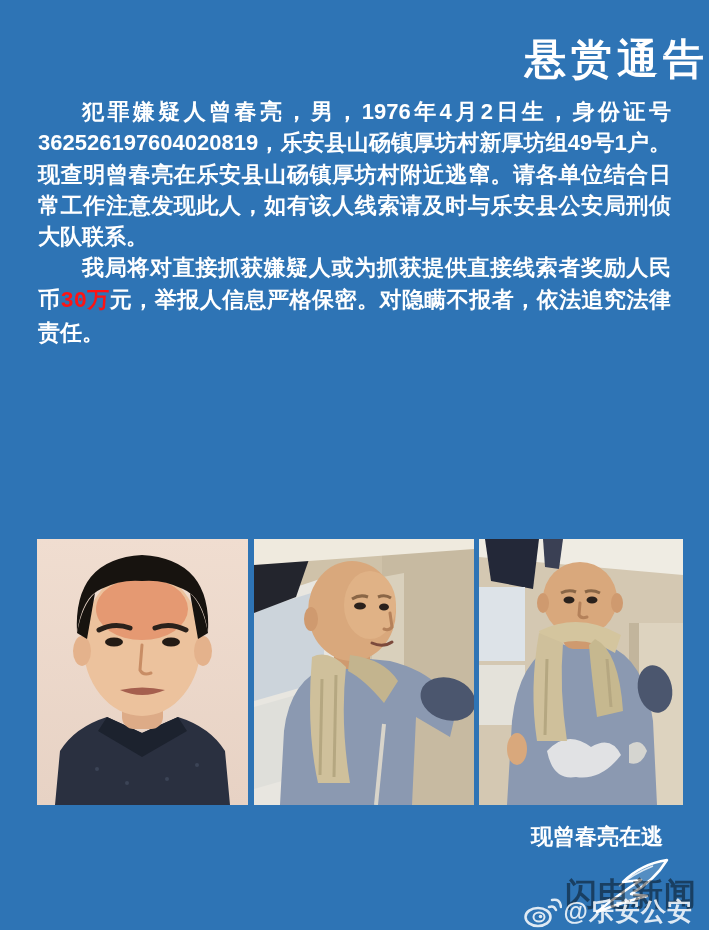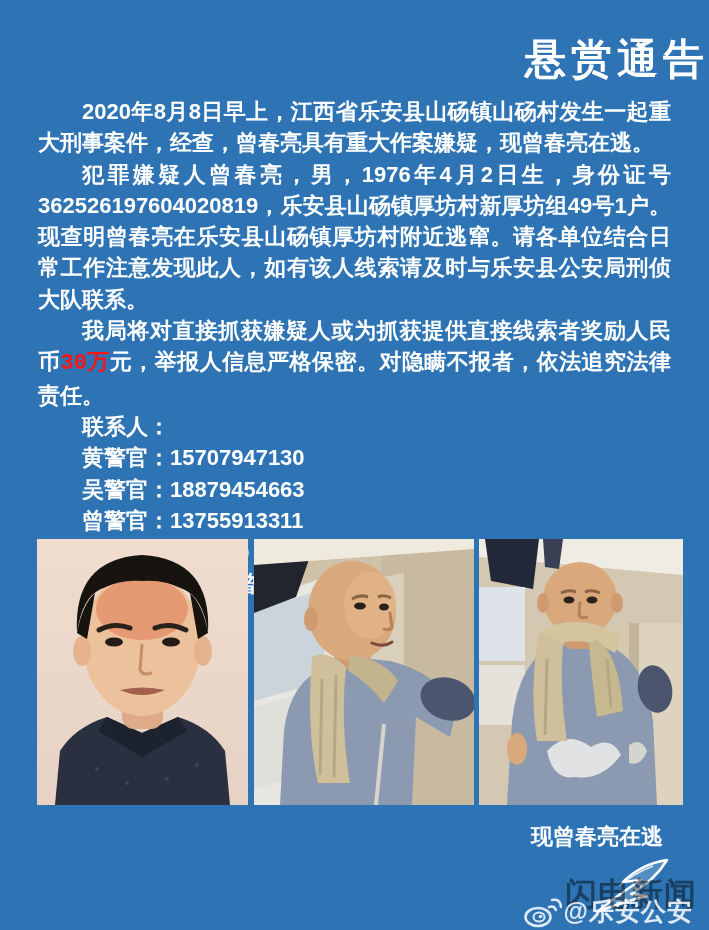--- a/index.html
+++ b/index.html
@@ -88,33 +88,24 @@
   .wm-weibo-icon{margin-right:2px;}
 </style>
 </head>
 <body>
 
 <div class="poster" style="background-color: rgb(46, 116, 181);">
 
   <div class="title">悬赏通告</div>
 
   <div class="body-text">
-    <p>2020年8月8日早上，江西省乐安县山砀镇山砀村发生一起重大刑事案件，经查，曾春亮具有重大作案嫌疑，现曾春亮在逃。</p>
     <p>犯罪嫌疑人曾春亮，男，1976年4月2日生，身份证号362526197604020819，乐安县山砀镇厚坊村新厚坊组49号1户。现查明曾春亮在乐安县山砀镇厚坊村附近逃窜。请各单位结合日常工作注意发现此人，如有该人线索请及时与乐安县公安局刑侦大队联系。</p>
     <p><span>我局将对直接抓获嫌疑人或为抓获提供直接线索者奖励人民币</span><span style="color: rgb(255, 19, 19); font-family: Liberation Mono, monospace;">30万</span><span>元，举报人信息严格保密。对隐瞒不报者，依法追究法律责任。</span></p>
   </div>
 
-  <div class="contacts">
-    <div class="contact-line">联系人：</div>
-    <div class="contact-line">黄警官：15707947130</div>
-    <div class="contact-line">吴警官：18879454663</div>
-    <div class="contact-line">曾警官：13755913311</div>
-    <div class="contact-line">或者直接拨打110</div>
-    <div class="contact-line">附：犯罪嫌疑人曾春亮照片</div>
-  </div>
 
   <div class="photos">
 
     <figure class="photo photo-1" title="犯罪嫌疑人曾春亮身份证照片（正面免冠）">
       <svg width="211" height="266" viewBox="0 0 211 266" xmlns="http://www.w3.org/2000/svg">
         <defs>
           <linearGradient id="idbg" x1="0" y1="0" x2="0" y2="1">
             <stop offset="0" stop-color="#f0ddd0"></stop>
             <stop offset="1" stop-color="#e7d2c4"></stop>
           </linearGradient>

